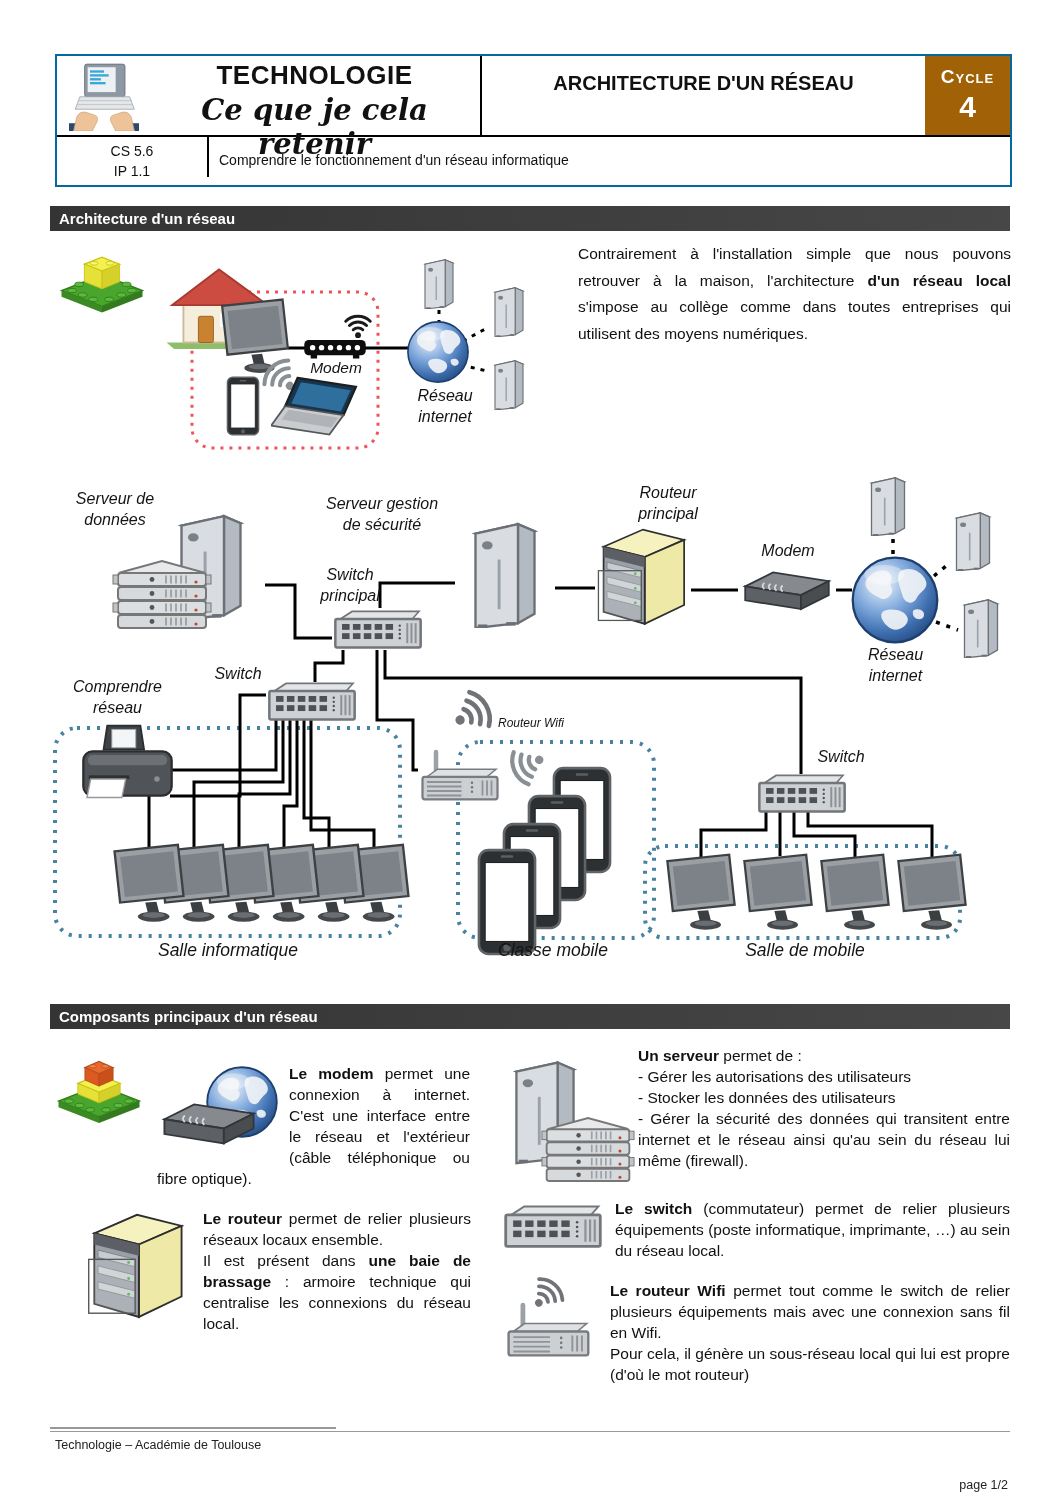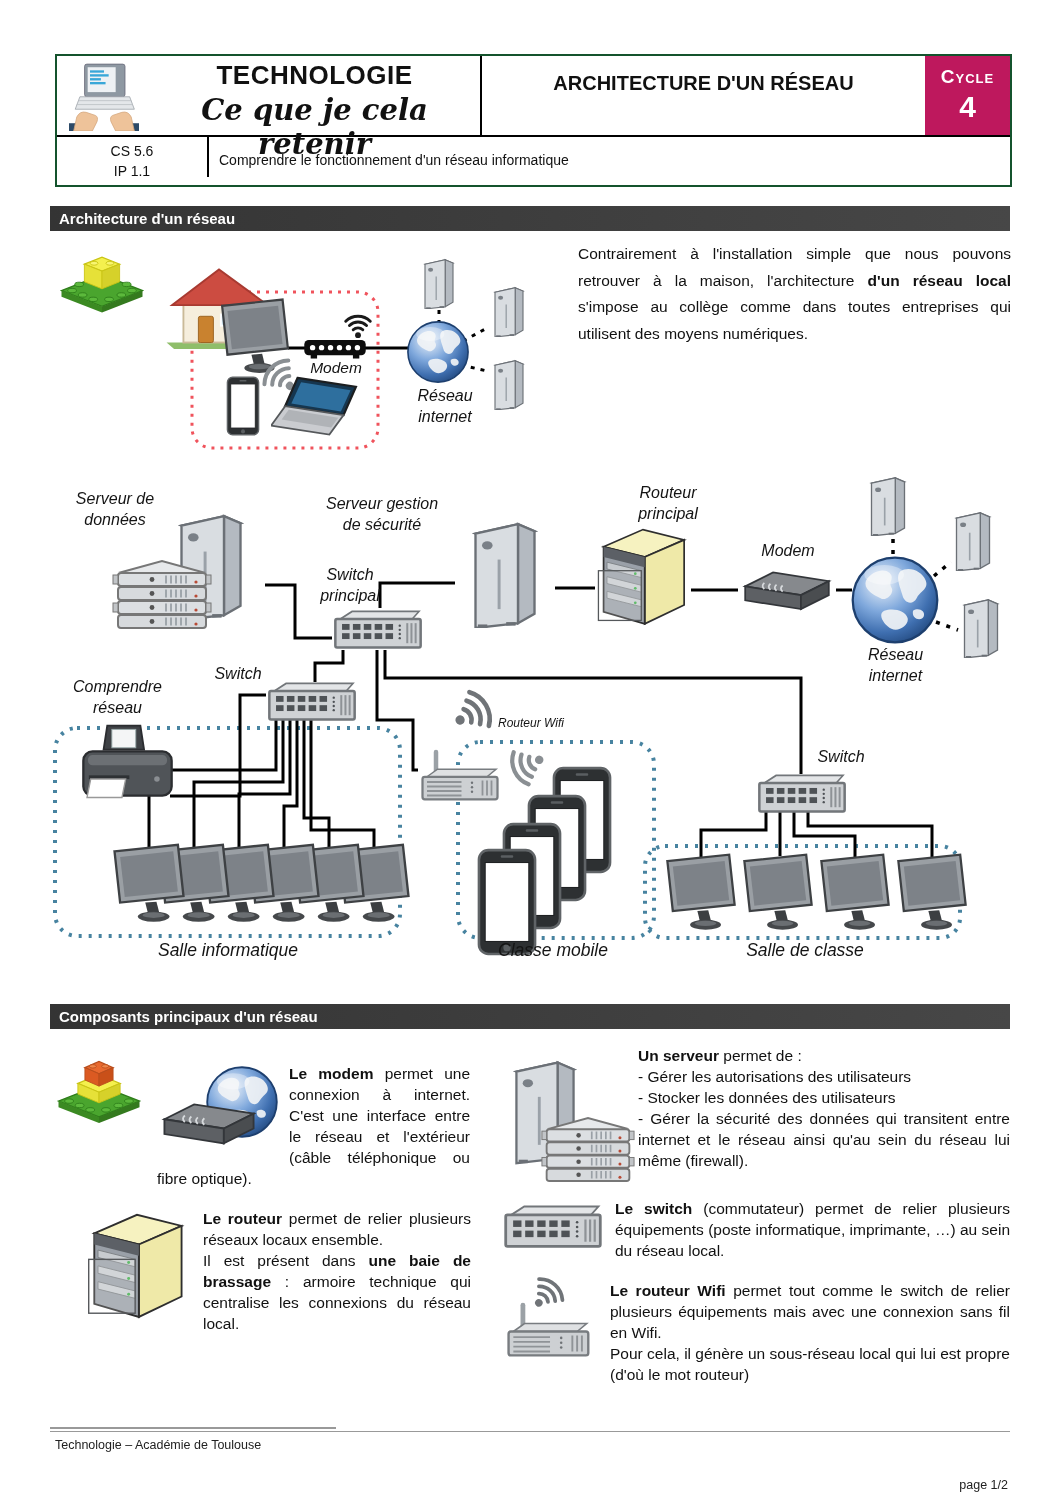--- a/index.html
+++ b/index.html
@@ -1,28 +1,28 @@
 <!DOCTYPE html>
 <html><head>
 <meta charset="utf-8">
 <style>
   html,body{margin:0;padding:0;background:#e8e8e8;}
   .page{position:relative;width:1058px;height:1497px;background:#fff;margin:0 auto;
         font-family:"Liberation Sans",sans-serif;color:#111;overflow:hidden;}
   .abs{position:absolute;}
   
-  .hdr{left:55px;top:54px;width:953px;height:129px;border:2px solid #14532d;box-sizing:content-box;}
+  .hdr{left:55px;top:54px;width:953px;height:129px;border:2px solid #0369a1;box-sizing:content-box;}
   .hdr-row1{position:relative;height:79px;border-bottom:2px solid #000;}
   .hdr-row2{position:relative;height:40px;}
   .vline{position:absolute;top:0;bottom:0;width:2px;background:#000;}
   .brand{position:absolute;left:95px;top:4px;width:325px;text-align:center;}
   .brand-title{font-size:26px;font-weight:bold;letter-spacing:.5px;}
   .brand-sub{font-family:"DejaVu Serif",serif;font-style:italic;font-weight:bold;font-size:29px;margin-top:2px;}
   .doc-title{position:absolute;left:425px;top:14px;width:443px;text-align:center;font-size:20px;font-weight:bold;line-height:1.35;}
-  .cycle{position:absolute;left:868px;top:0;width:85px;height:79px;background:#be185d;color:#fff;text-align:center;}
+  .cycle{position:absolute;left:868px;top:0;width:85px;height:79px;background:#a16207;color:#fff;text-align:center;}
   .cycle-word{font-size:13px;font-weight:bold;letter-spacing:1px;margin-top:10px;}
   .cycle-word .big{font-size:19px;}
   .cycle-num{font-size:30px;font-weight:bold;margin-top:2px;}
   .codes{position:absolute;left:0;top:0;width:150px;height:48px;text-align:center;font-size:14px;padding-top:5px;box-sizing:border-box;line-height:1.4;}
   .competence{position:absolute;left:162px;top:15px;width:780px;font-size:14px;}
   
   .bar{left:50px;width:960px;height:25px;background:linear-gradient(90deg,#343434,#474747);color:#fff;
        font-weight:bold;font-size:15px;line-height:25px;padding-left:9px;box-sizing:border-box;}
   
   .para{font-size:15.5px;text-align:justify;}
@@ -431,21 +431,21 @@
 internet</div>
     <div class="lbl" style="left:240px;top:104px;width:120px;font-size:16px">Switch
 principal</div>
     <div class="lbl" style="left:155px;top:203px;width:66px;font-size:16px">Switch</div>
     <div class="lbl" style="left:5px;top:216px;width:125px;font-size:16px">Comprendre
 réseau</div>
     <div class="lbl" style="left:448px;top:256px;width:130px;text-align:left;font-size:12px">Routeur Wifi</div>
     <div class="lbl" style="left:758px;top:286px;width:66px;font-size:16px">Switch</div>
     <div class="cap" style="left:58px;top:480px;width:240px">Salle informatique</div>
     <div class="cap" style="left:408px;top:480px;width:190px">Classe mobile</div>
-    <div class="cap" style="left:635px;top:480px;width:240px">Salle de classe</div>
+    <div class="cap" style="left:635px;top:480px;width:240px">Salle de mobile</div>
   </div>
 
   <div class="abs bar" style="top:1004px">Composants principaux d'un réseau</div>
 
   <svg class="abs" style="left:55px;top:1036px" width="88" height="102" viewBox="0 0 100 92">
       <use href="#lego2"></use>
     </svg>
 
   <div class="abs para comp-text" style="left:157px;top:1042px;width:313px">
     <svg class="float-ic" width="124" height="90" viewBox="0 0 124 90">

